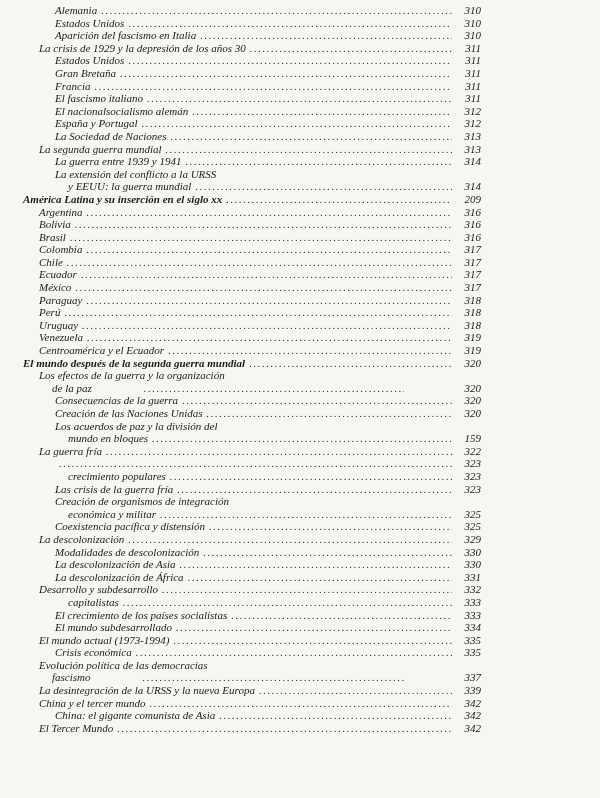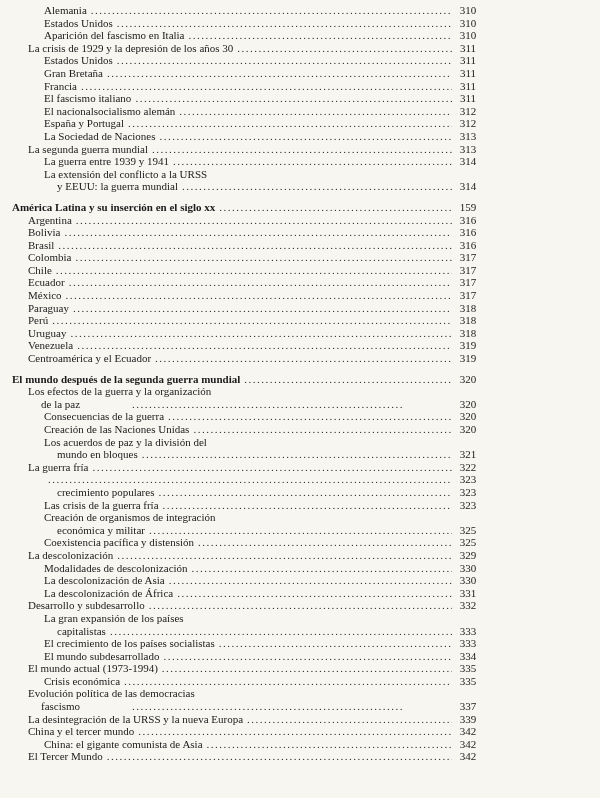--- a/index.html
+++ b/index.html
@@ -11,24 +11,25 @@
     height: 798px;
     background: #f7f6f1;
     color: #1b1b1b;
     font-family: "Liberation Serif", "DejaVu Serif", serif;
     overflow: hidden;
   }
   .page {
     box-sizing: border-box;
     width: 489px;
     height: 798px;
-    padding: 4px 8px 4px 12px;
+    padding: 4px 8px 4px 23px;
+    font-style: italic;
   }
   .entry { }
-  .entry.gap { margin-top: 8px; }
+  .entry.gap { margin-top: 0; }
   .row {
     display: flex;
     align-items: baseline;
     font-size: 11px;
     line-height: 12.6px;
     white-space: nowrap;
   }
   .indent-0 .row { padding-left: 0; }
   .indent-1 .row { padding-left: 16px; }
   .indent-2 .row { padding-left: 32px; }
@@ -44,21 +45,21 @@
     color: #2a2a2a;
   }
   .leader::after {
     content: "....................................................................................................................................................................";
     letter-spacing: 1.5px;
     font-size: 11px;
   }
   .pagenum {
     flex: none;
     width: 26px;
-    text-align: center;
+    text-align: right;
   }
 </style>
 </head>
 <body>
 
 <div class="page">
   <div id="toc">
       <div class="entry indent-2">
         <div class="row">
           <span class="label">Alemania</span>
@@ -157,150 +158,150 @@
         <div class="row cont">
           <span class="label">y EEUU: la guerra mundial</span>
           <span class="leader"></span>
           <span class="pagenum">314</span>
         </div>
       </div>
       <div class="entry indent-0 bold gap">
         <div class="row">
           <span class="label">América Latina y su inserción en el siglo xx</span>
           <span class="leader"></span>
+          <span class="pagenum">209</span>
+        </div>
+      </div>
+      <div class="entry indent-1">
+        <div class="row">
+          <span class="label">Argentina</span>
+          <span class="leader"></span>
+          <span class="pagenum">316</span>
+        </div>
+      </div>
+      <div class="entry indent-1">
+        <div class="row">
+          <span class="label">Bolivia</span>
+          <span class="leader"></span>
+          <span class="pagenum">316</span>
+        </div>
+      </div>
+      <div class="entry indent-1">
+        <div class="row">
+          <span class="label">Brasil</span>
+          <span class="leader"></span>
+          <span class="pagenum">316</span>
+        </div>
+      </div>
+      <div class="entry indent-1">
+        <div class="row">
+          <span class="label">Colombia</span>
+          <span class="leader"></span>
+          <span class="pagenum">317</span>
+        </div>
+      </div>
+      <div class="entry indent-1">
+        <div class="row">
+          <span class="label">Chile</span>
+          <span class="leader"></span>
+          <span class="pagenum">317</span>
+        </div>
+      </div>
+      <div class="entry indent-1">
+        <div class="row">
+          <span class="label">Ecuador</span>
+          <span class="leader"></span>
+          <span class="pagenum">317</span>
+        </div>
+      </div>
+      <div class="entry indent-1">
+        <div class="row">
+          <span class="label">México</span>
+          <span class="leader"></span>
+          <span class="pagenum">317</span>
+        </div>
+      </div>
+      <div class="entry indent-1">
+        <div class="row">
+          <span class="label">Paraguay</span>
+          <span class="leader"></span>
+          <span class="pagenum">318</span>
+        </div>
+      </div>
+      <div class="entry indent-1">
+        <div class="row">
+          <span class="label">Perú</span>
+          <span class="leader"></span>
+          <span class="pagenum">318</span>
+        </div>
+      </div>
+      <div class="entry indent-1">
+        <div class="row">
+          <span class="label">Uruguay</span>
+          <span class="leader"></span>
+          <span class="pagenum">318</span>
+        </div>
+      </div>
+      <div class="entry indent-1">
+        <div class="row">
+          <span class="label">Venezuela</span>
+          <span class="leader"></span>
+          <span class="pagenum">319</span>
+        </div>
+      </div>
+      <div class="entry indent-1">
+        <div class="row">
+          <span class="label">Centroamérica y el Ecuador</span>
+          <span class="leader"></span>
+          <span class="pagenum">319</span>
+        </div>
+      </div>
+      <div class="entry indent-0 bold gap">
+        <div class="row">
+          <span class="label">El mundo después de la segunda guerra mundial</span>
+          <span class="leader"></span>
+          <span class="pagenum">320</span>
+        </div>
+      </div>
+      <div class="entry indent-1">
+        <div class="row">
+          <span class="label">Los efectos de la guerra y la organización</span>
+        </div>
+        <div class="row cont">
+          <span class="label">de la paz</span>
+          <span class="leader"></span>
+          <span class="pagenum">320</span>
+        </div>
+      </div>
+      <div class="entry indent-2">
+        <div class="row">
+          <span class="label">Consecuencias de la guerra</span>
+          <span class="leader"></span>
+          <span class="pagenum">320</span>
+        </div>
+      </div>
+      <div class="entry indent-2">
+        <div class="row">
+          <span class="label">Creación de las Naciones Unidas</span>
+          <span class="leader"></span>
+          <span class="pagenum">320</span>
+        </div>
+      </div>
+      <div class="entry indent-2">
+        <div class="row">
+          <span class="label">Los acuerdos de paz y la división del</span>
+        </div>
+        <div class="row cont">
+          <span class="label">mundo en bloques</span>
+          <span class="leader"></span>
           <span class="pagenum">159</span>
         </div>
       </div>
       <div class="entry indent-1">
         <div class="row">
-          <span class="label">Argentina</span>
-          <span class="leader"></span>
-          <span class="pagenum">316</span>
-        </div>
-      </div>
-      <div class="entry indent-1">
-        <div class="row">
-          <span class="label">Bolivia</span>
-          <span class="leader"></span>
-          <span class="pagenum">316</span>
-        </div>
-      </div>
-      <div class="entry indent-1">
-        <div class="row">
-          <span class="label">Brasil</span>
-          <span class="leader"></span>
-          <span class="pagenum">316</span>
-        </div>
-      </div>
-      <div class="entry indent-1">
-        <div class="row">
-          <span class="label">Colombia</span>
-          <span class="leader"></span>
-          <span class="pagenum">317</span>
-        </div>
-      </div>
-      <div class="entry indent-1">
-        <div class="row">
-          <span class="label">Chile</span>
-          <span class="leader"></span>
-          <span class="pagenum">317</span>
-        </div>
-      </div>
-      <div class="entry indent-1">
-        <div class="row">
-          <span class="label">Ecuador</span>
-          <span class="leader"></span>
-          <span class="pagenum">317</span>
-        </div>
-      </div>
-      <div class="entry indent-1">
-        <div class="row">
-          <span class="label">México</span>
-          <span class="leader"></span>
-          <span class="pagenum">317</span>
-        </div>
-      </div>
-      <div class="entry indent-1">
-        <div class="row">
-          <span class="label">Paraguay</span>
-          <span class="leader"></span>
-          <span class="pagenum">318</span>
-        </div>
-      </div>
-      <div class="entry indent-1">
-        <div class="row">
-          <span class="label">Perú</span>
-          <span class="leader"></span>
-          <span class="pagenum">318</span>
-        </div>
-      </div>
-      <div class="entry indent-1">
-        <div class="row">
-          <span class="label">Uruguay</span>
-          <span class="leader"></span>
-          <span class="pagenum">318</span>
-        </div>
-      </div>
-      <div class="entry indent-1">
-        <div class="row">
-          <span class="label">Venezuela</span>
-          <span class="leader"></span>
-          <span class="pagenum">319</span>
-        </div>
-      </div>
-      <div class="entry indent-1">
-        <div class="row">
-          <span class="label">Centroamérica y el Ecuador</span>
-          <span class="leader"></span>
-          <span class="pagenum">319</span>
-        </div>
-      </div>
-      <div class="entry indent-0 bold gap">
-        <div class="row">
-          <span class="label">El mundo después de la segunda guerra mundial</span>
-          <span class="leader"></span>
-          <span class="pagenum">320</span>
-        </div>
-      </div>
-      <div class="entry indent-1">
-        <div class="row">
-          <span class="label">Los efectos de la guerra y la organización</span>
-        </div>
-        <div class="row cont">
-          <span class="label">de la paz</span>
-          <span class="leader"></span>
-          <span class="pagenum">320</span>
-        </div>
-      </div>
-      <div class="entry indent-2">
-        <div class="row">
-          <span class="label">Consecuencias de la guerra</span>
-          <span class="leader"></span>
-          <span class="pagenum">320</span>
-        </div>
-      </div>
-      <div class="entry indent-2">
-        <div class="row">
-          <span class="label">Creación de las Naciones Unidas</span>
-          <span class="leader"></span>
-          <span class="pagenum">320</span>
-        </div>
-      </div>
-      <div class="entry indent-2">
-        <div class="row">
-          <span class="label">Los acuerdos de paz y la división del</span>
-        </div>
-        <div class="row cont">
-          <span class="label">mundo en bloques</span>
-          <span class="leader"></span>
-          <span class="pagenum">321</span>
-        </div>
-      </div>
-      <div class="entry indent-1">
-        <div class="row">
           <span class="label">La guerra fría</span>
           <span class="leader"></span>
           <span class="pagenum">322</span>
         </div>
       </div>
       <div class="entry indent-2">
         <div class="row">
           <span class="leader"></span>
           <span class="pagenum">323</span>
         </div>
@@ -365,23 +366,20 @@
         </div>
       </div>
       <div class="entry indent-1">
         <div class="row">
           <span class="label">Desarrollo y subdesarrollo</span>
           <span class="leader"></span>
           <span class="pagenum">332</span>
         </div>
       </div>
       <div class="entry indent-2">
-        <div class="row">
-          <span class="label">La gran expansión de los países</span>
-        </div>
         <div class="row cont">
           <span class="label">capitalistas</span>
           <span class="leader"></span>
           <span class="pagenum">333</span>
         </div>
       </div>
       <div class="entry indent-2">
         <div class="row">
           <span class="label">El crecimiento de los países socialistas</span>
           <span class="leader"></span>

